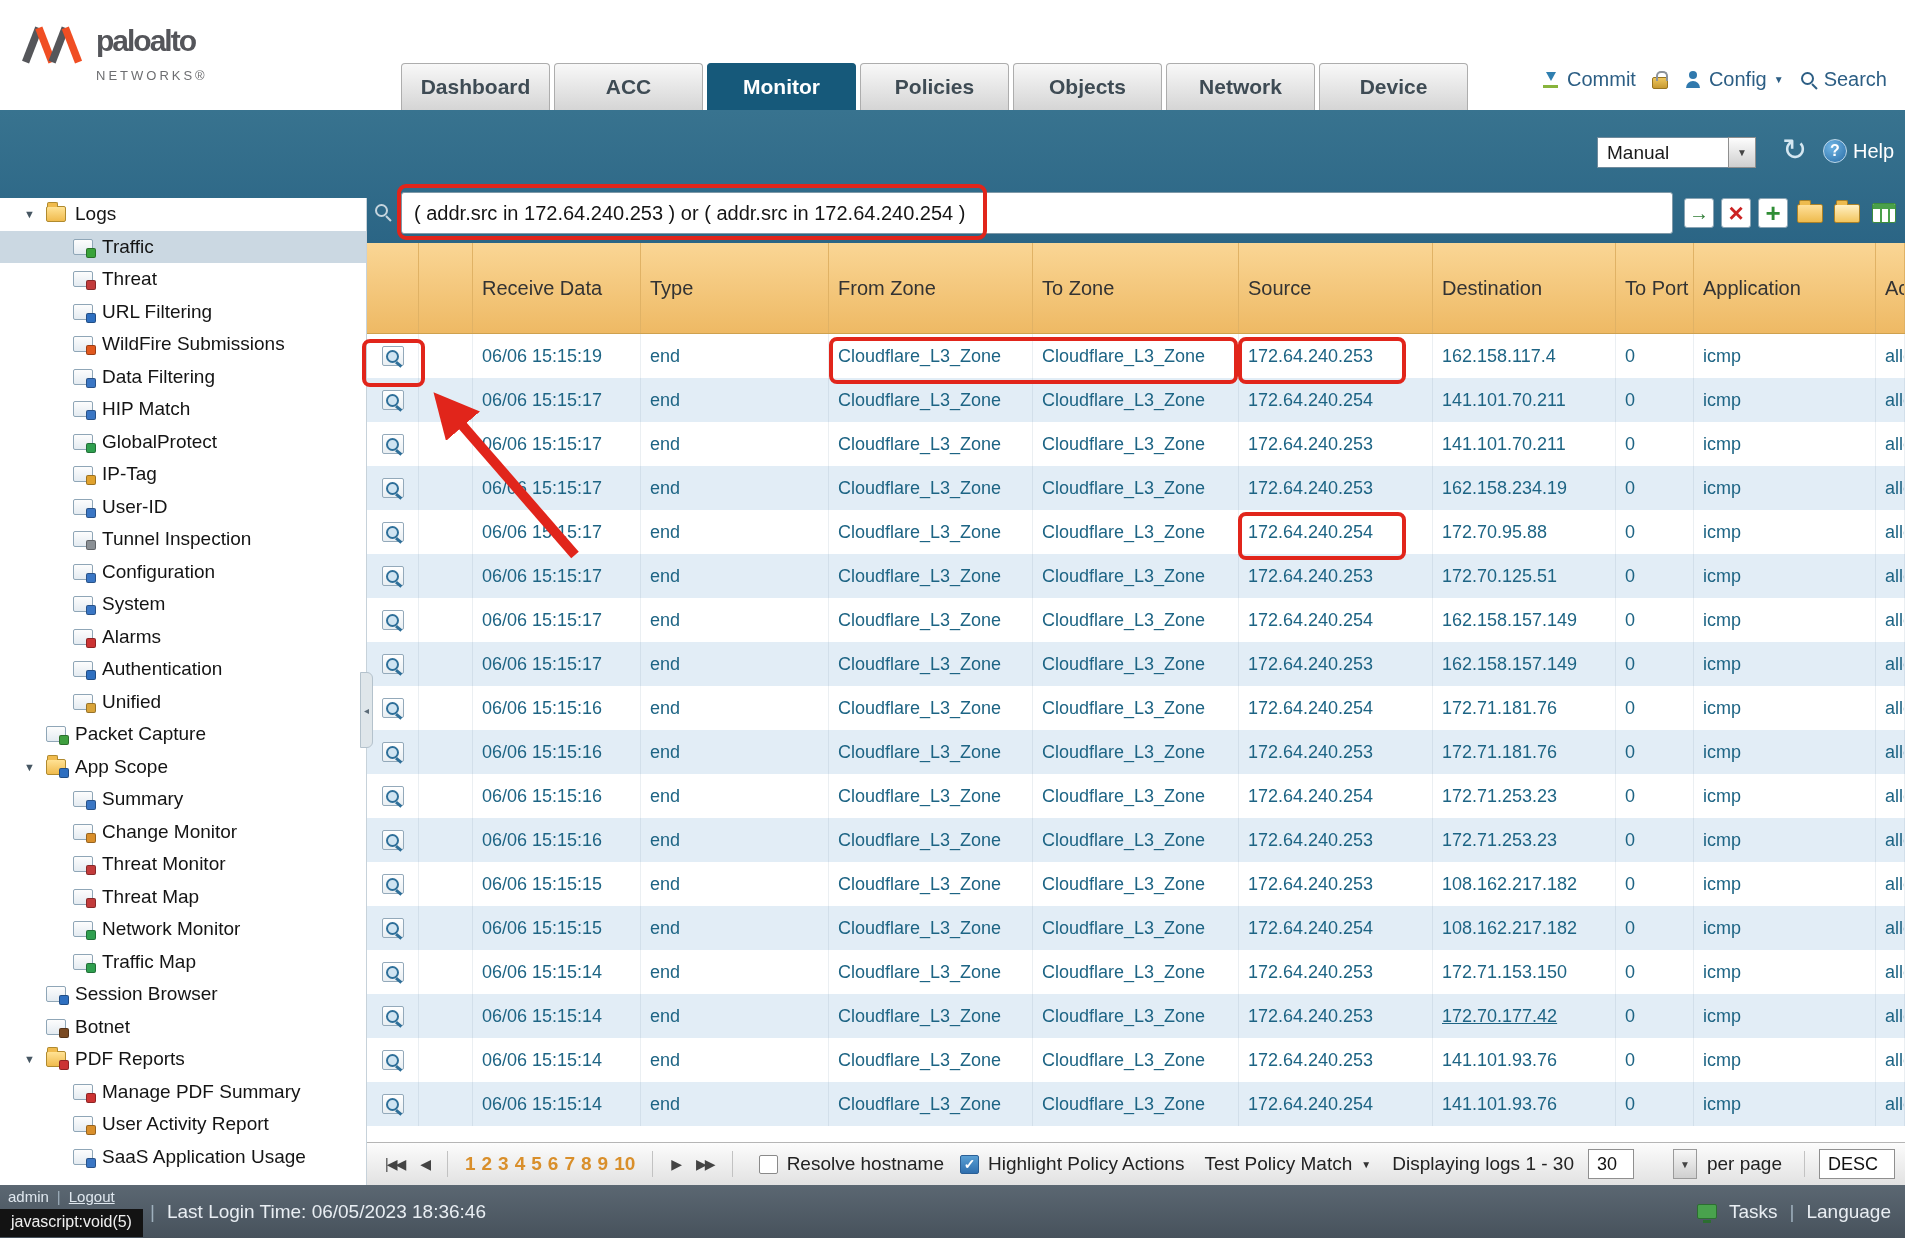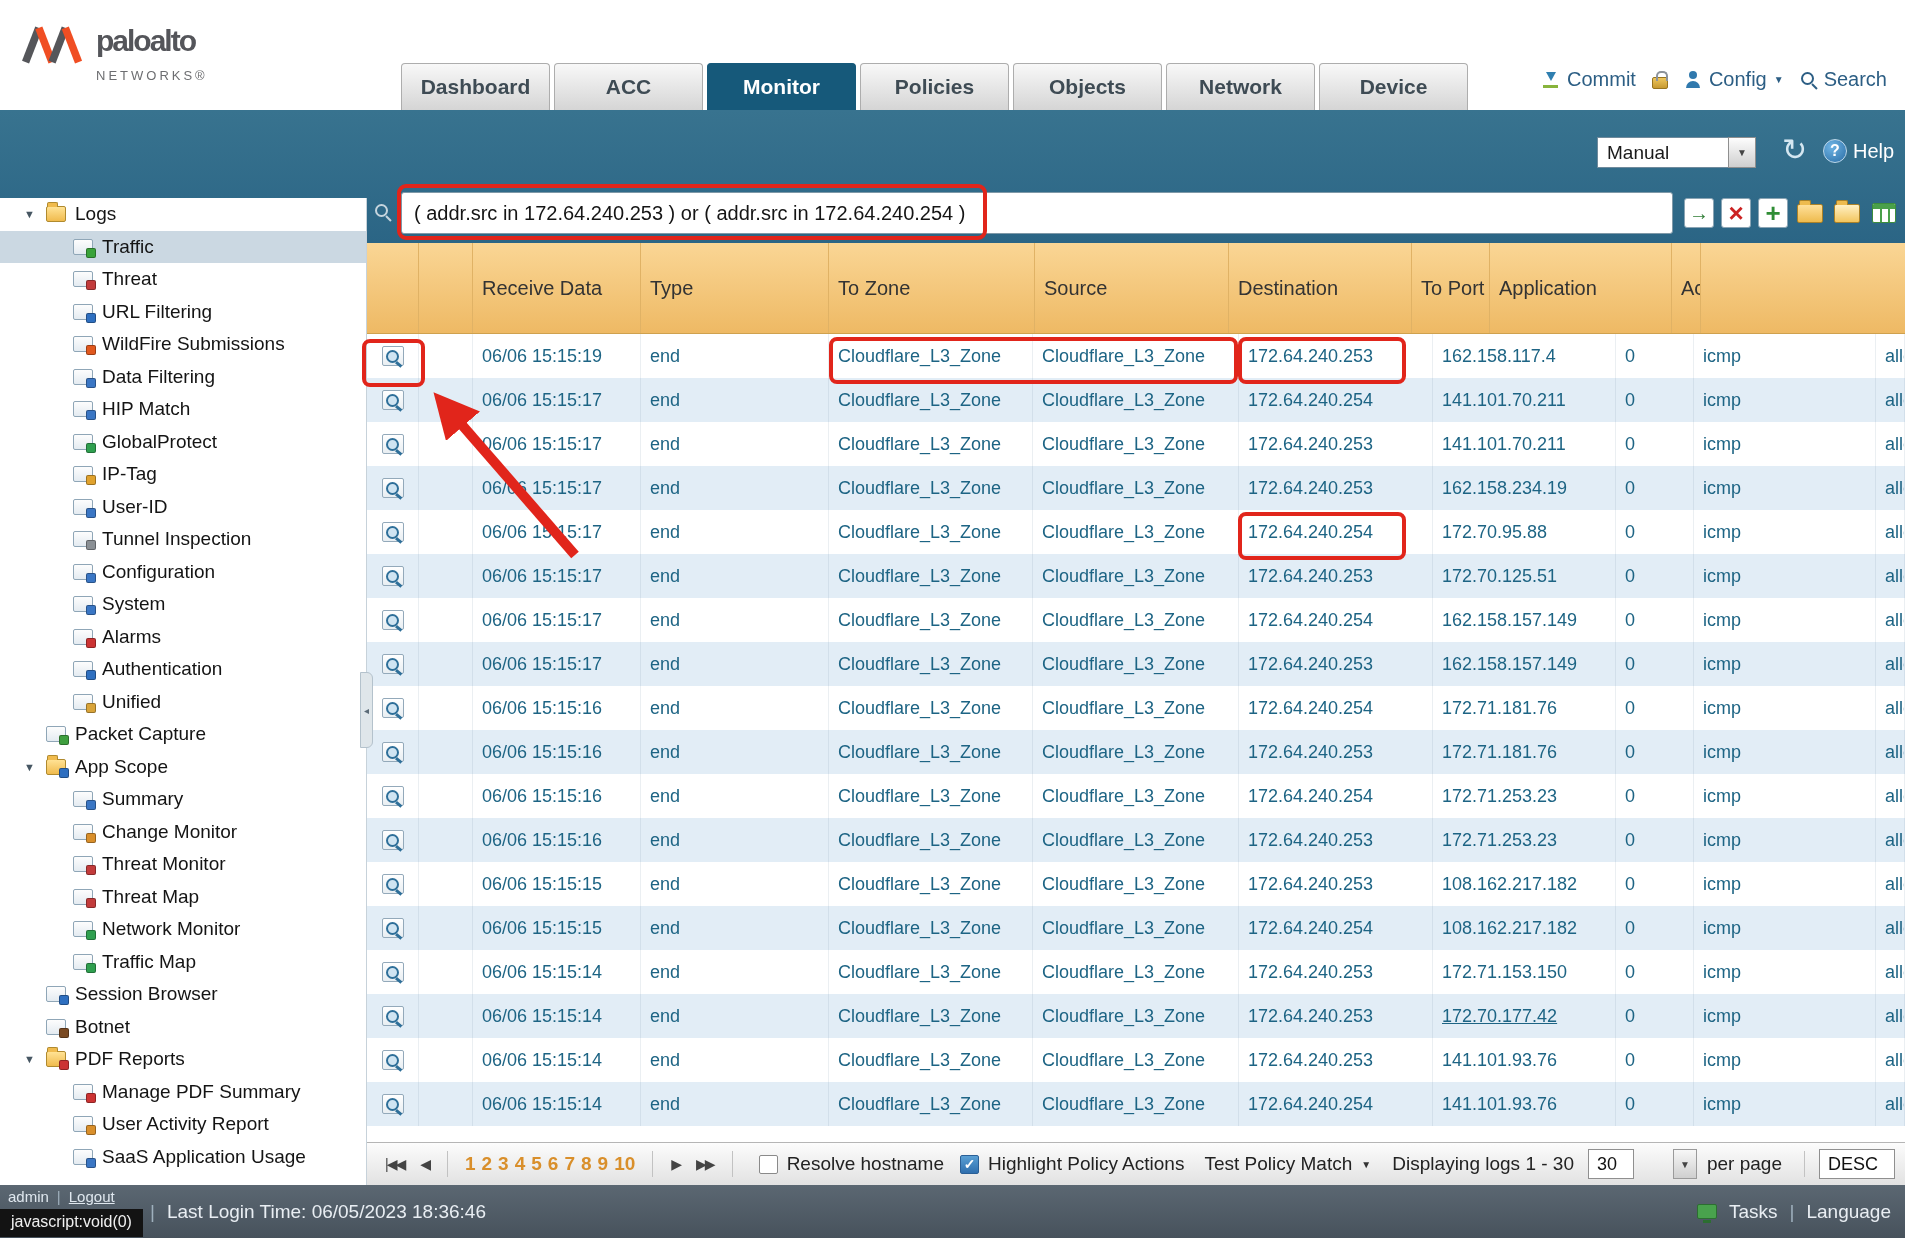--- a/index.html
+++ b/index.html
@@ -377,20 +377,21 @@
         <span class="ic-export"></span>
       </span>
   </div>
 
   <div class="logtable">
     <div class="thead" id="thead">
         <div class="th c0" style="width: 52px;"></div>
         <div class="th c1" style="width: 54px;"></div>
         <div class="th c2" style="width: 168px;">Receive Data</div>
         <div class="th c3" style="width: 188px;">Type</div>
+        <div class="th c4" style="width: 204px;">From Zone</div>
         <div class="th c5" style="width: 206px;">To Zone</div>
         <div class="th c6" style="width: 194px;">Source</div>
         <div class="th c7" style="width: 183px;">Destination</div>
         <div class="th c8" style="width: 78px;">To Port</div>
         <div class="th c9" style="width: 182px;">Application</div>
         <div class="th c10" style="width: 29px;">Action</div>
       </div>
     <div class="tbody" id="tbody">
         <div class="tr">
           <div class="td c0" style="width: 52px;">
@@ -1037,21 +1038,21 @@
       <span class="sb-div">|</span>
       <span>Last Login Time: 06/05/2023 18:36:46</span>
     </span>
     <span class="sb-right">
       <span class="ic-tasks"></span>
       <span>Tasks</span>
       <span class="sb-div">|</span>
       <span>Language</span>
     </span>
   </footer>
-  <div class="tooltip">javascript:void(0)</div>
+  <div class="tooltip">javascript:void(5)</div>
 
   <div class="anno-box" style="left:397px;top:184px;width:590px;height:56px;"></div>
   <div class="anno-box" style="left:362px;top:339px;width:63px;height:48px;border-radius:8px;"></div>
   <div class="anno-box" style="left:829px;top:337px;width:409px;height:47px;border-radius:8px;"></div>
   <div class="anno-box" style="left:1238px;top:337px;width:168px;height:47px;border-radius:8px;"></div>
   <div class="anno-box" style="left:1238px;top:512px;width:168px;height:48px;border-radius:8px;"></div>
   <svg class="anno-arrow" style="left:380px;top:360px;" width="260" height="240" viewBox="0 0 260 240">
     <defs>
       <marker id="ah" markerWidth="4.5" markerHeight="4.5" refX="3.2" refY="2.25" orient="auto">
         <path d="M0,0 L4.5,2.25 L0,4.5 Z" fill="#e1251b"></path>

